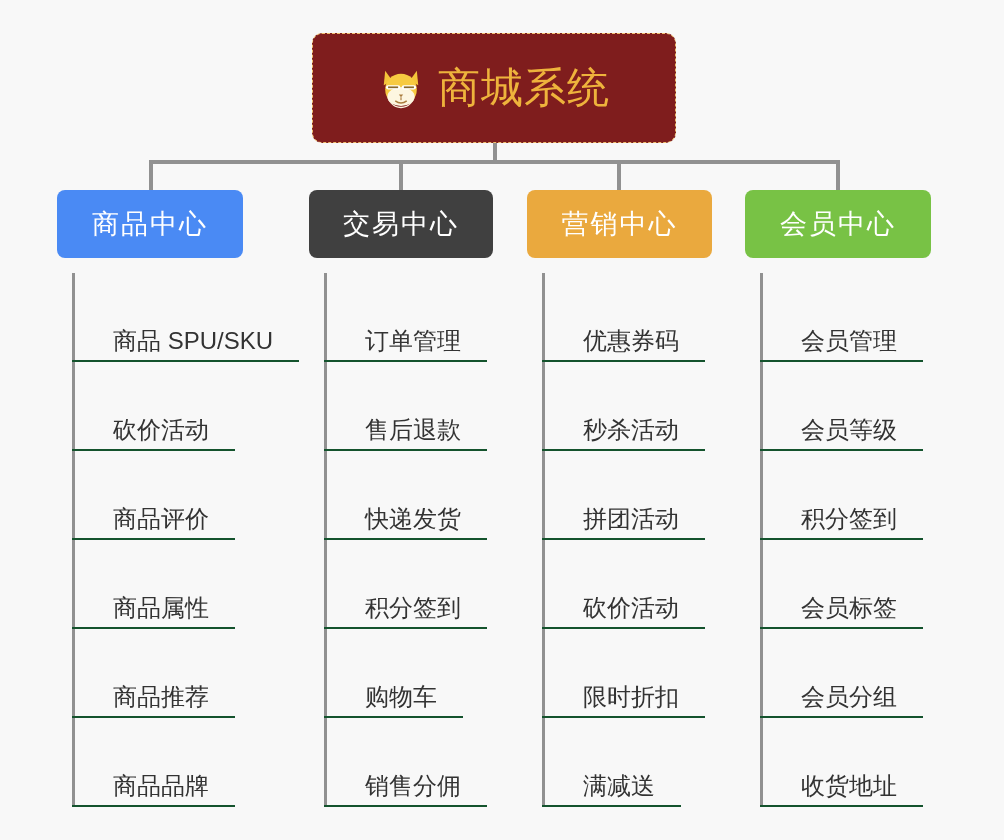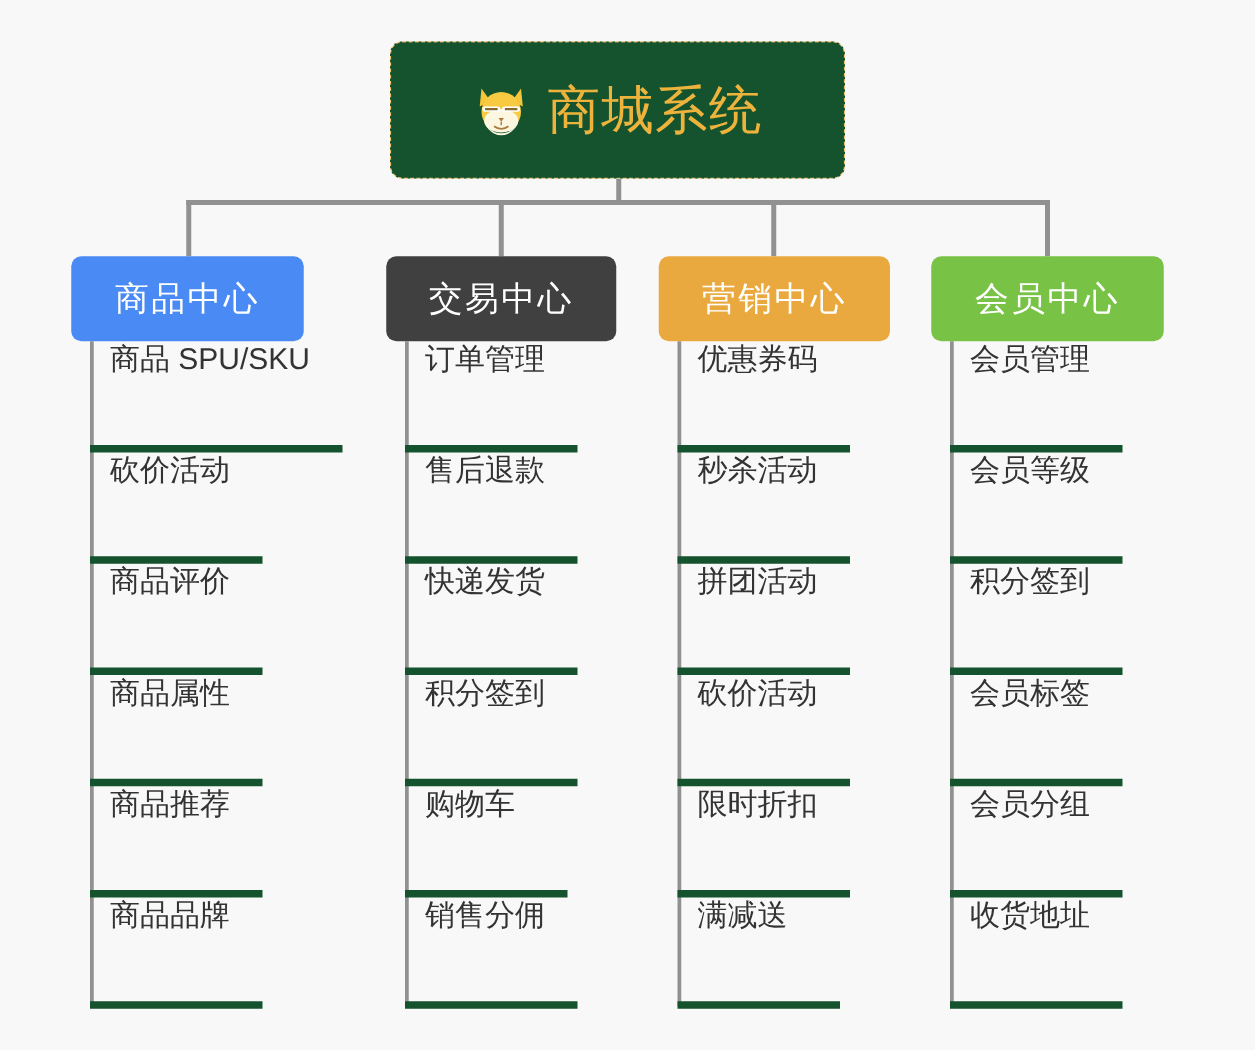--- a/index.html
+++ b/index.html
@@ -20,21 +20,21 @@
     height: 840px;
   }
 
   
   .root-node {
     position: absolute;
     left: 312px;
     top: 33px;
     width: 364px;
     height: 110px;
-    background: #14532d;
+    background: #7f1d1d;
     border: 1px dashed #f0c070;
     border-radius: 10px;
     box-sizing: border-box;
     display: flex;
     align-items: center;
     justify-content: center;
     gap: 14px;
   }
   .root-emoji {
     width: 46px;
@@ -69,21 +69,21 @@
   }
   .line-drop {
     top: 160px;
     width: 4px;
     height: 45px;
   }
 
   
   .column {
     position: absolute;
-    top: 205px;
+    top: 190px;
   }
   .cat-box {
     height: 68px;
     border-radius: 8px;
     display: flex;
     align-items: center;
     justify-content: center;
     color: #ffffff;
     font-size: 27px;
     letter-spacing: 2px;
@@ -101,22 +101,23 @@
   
   .leaves {
     position: absolute;
     top: 273px;
   }
   .leaf {
     position: relative;
     height: 89px;
     box-sizing: border-box;
     display: flex;
-    border-bottom: 6px solid #14532d;
-    padding-left: 16px;
+    align-items: flex-end;
+    border-bottom: 2px solid #14532d;
+    padding-left: 41px;
     padding-bottom: 4px;
     width: max-content;
     min-width: 130px;
   }
   .leaf-label {
     font-size: 24px;
     color: #333333;
     line-height: 1.25;
     white-space: nowrap;
     padding-right: 26px;

